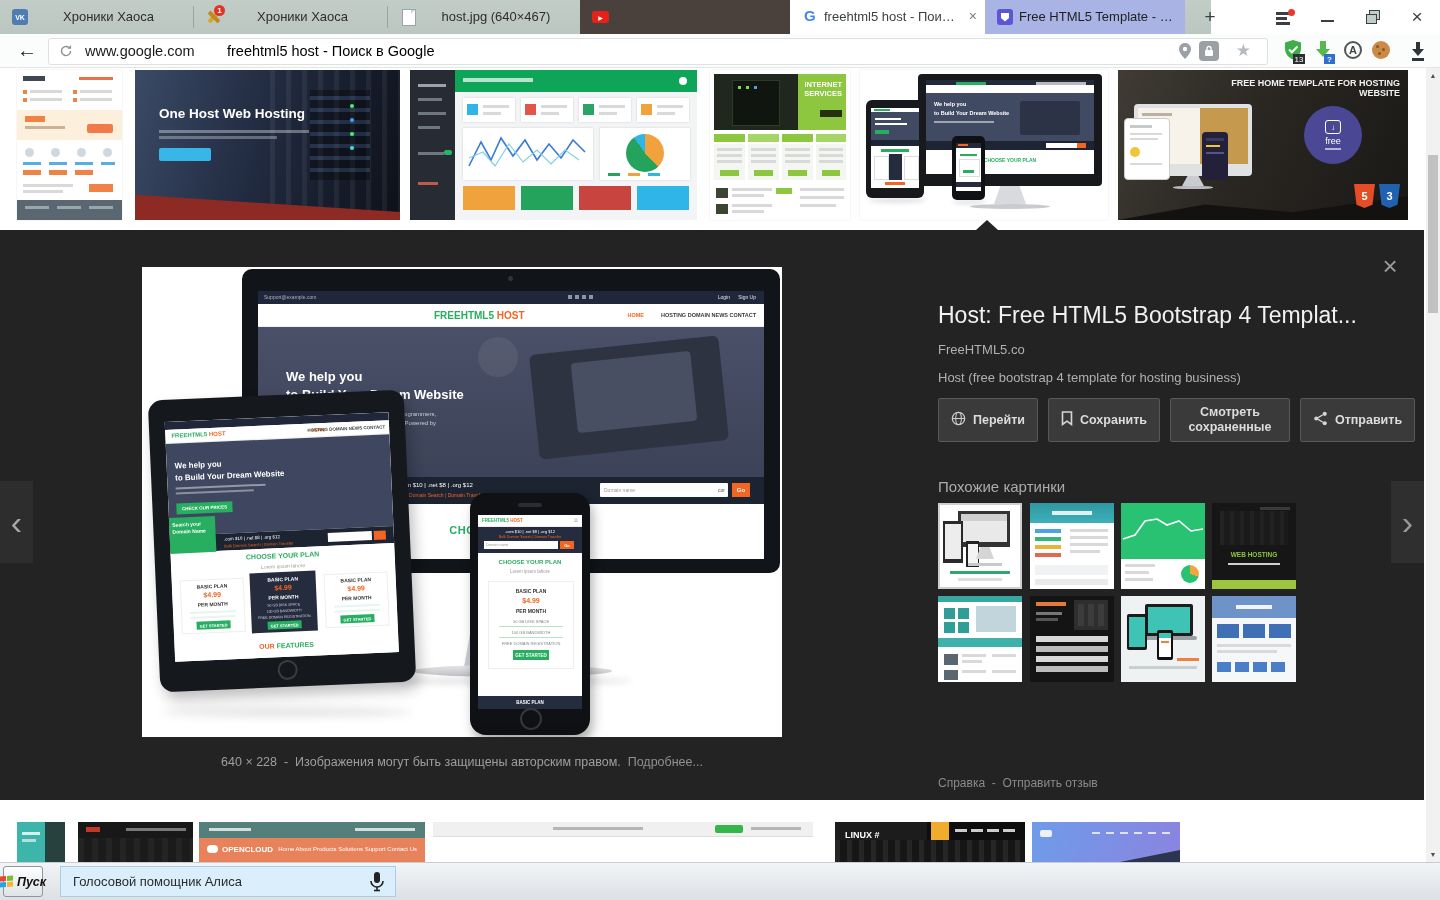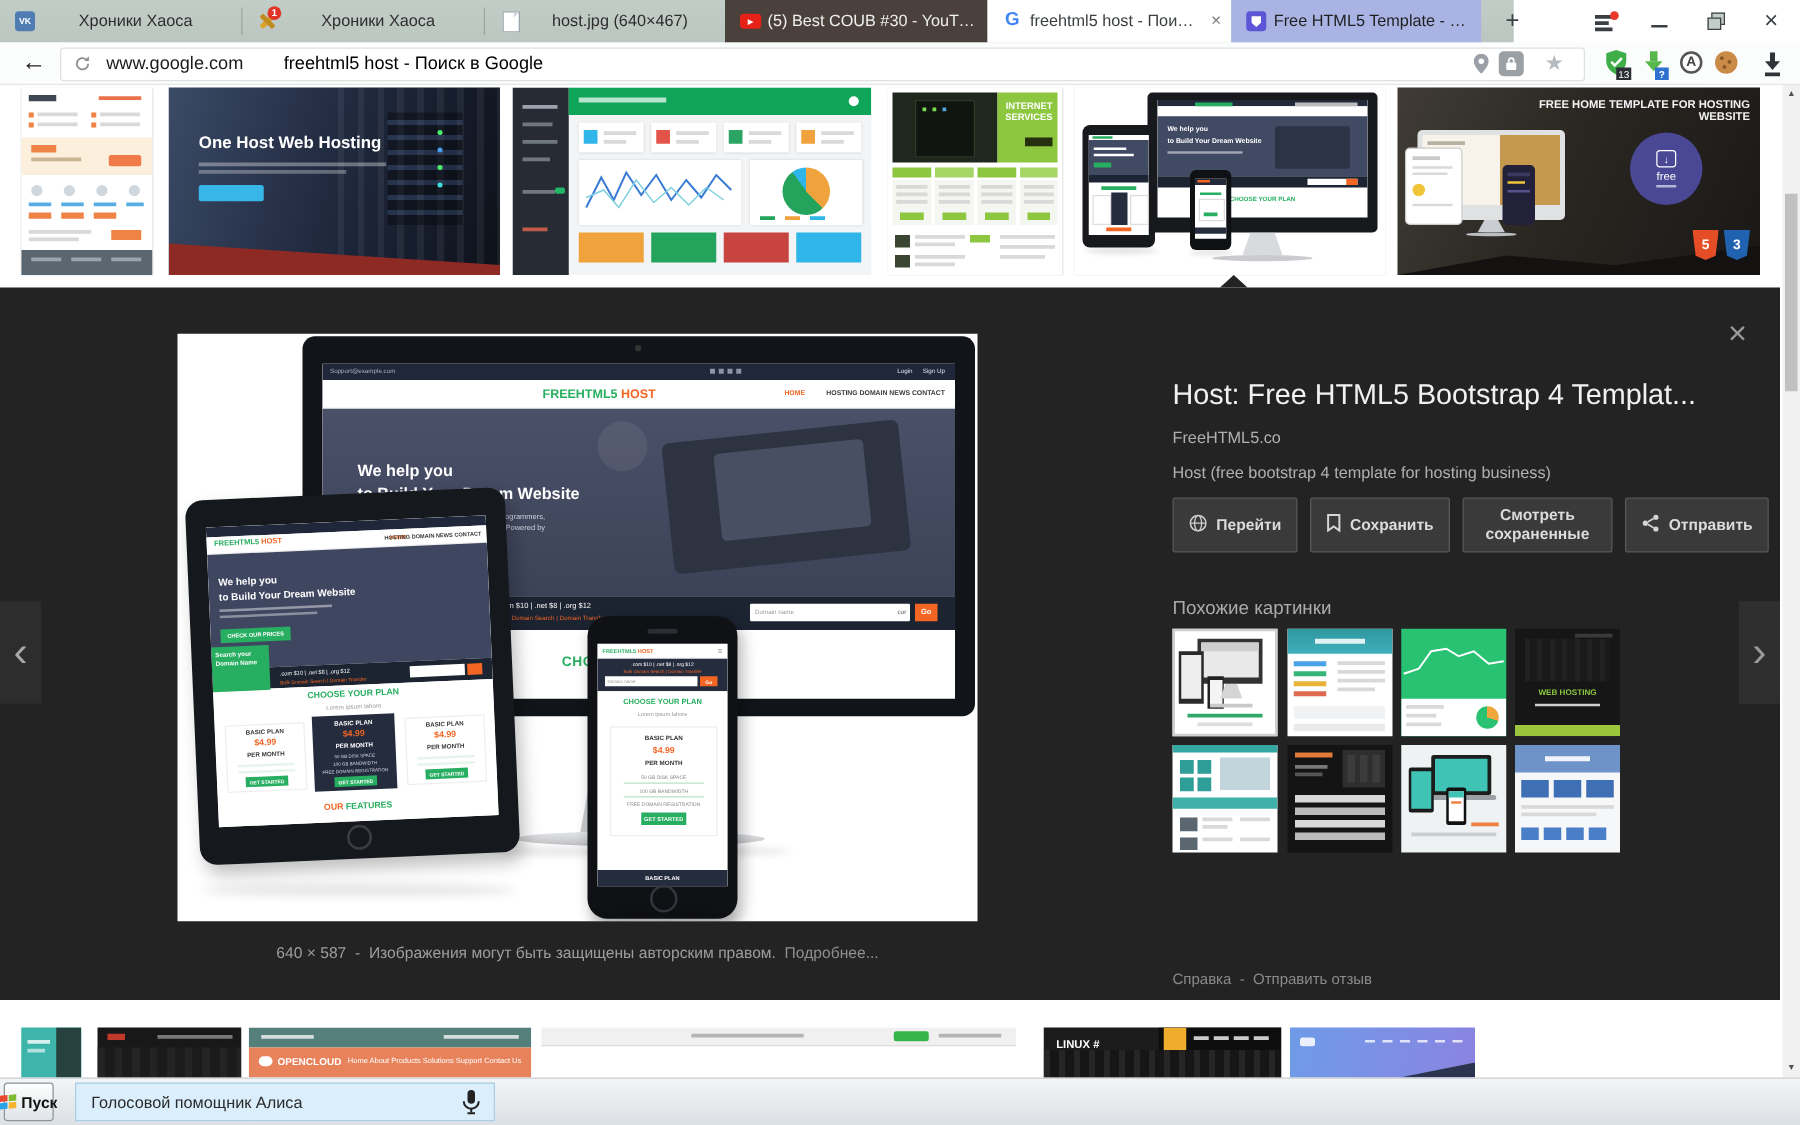--- a/index.html
+++ b/index.html
@@ -50,21 +50,20 @@
     </div>
     <div class="tabsep" style="left:387px;"></div>
     <div class="tab" style="left:388px;width:192px;">
       <div class="a" style="left:14px;top:9px;width:12px;height:15px;background:#fff;border:1px solid #9aa3a9;">
         <div class="a" style="right:0;top:0;border-left:4px solid #cfd6da;border-bottom:4px solid transparent;"></div>
       </div>
       <span class="ttl ellip">host.jpg (640×467)</span>
     </div>
     <div class="tab" style="left:580px;width:210px;background:#4a403c;color:#efefef;">
       <div class="a fc" style="left:12px;top:11px;width:17px;height:12px;background:#e62117;border-radius:3px;color:#fff;font-size:6px;">▶</div>
-      <span class="ttl ellip">(5) Best COUB #30 - YouTub</span>
     </div>
     <div class="tab" style="left:790px;width:195px;background:#ffffff;color:#3c4043;">
       <span class="a" style="left:14px;top:7px;font-size:15px;font-weight:bold;color:#4285f4;">G</span>
       <span class="ttl ellip" style="right:26px;">freehtml5 host - Поиск в</span>
       <span class="a" style="right:8px;top:8px;font-size:14px;color:#7a7a7a;">×</span>
     </div>
     <div class="tab" style="left:985px;width:200px;background:#a9b4e4;color:#1f1f1f;">
       <div class="a fc" style="left:12px;top:9px;width:16px;height:16px;background:#5c55d6;border-radius:3px;">
         <div style="width:8px;height:9px;background:#fff;clip-path:polygon(0 0,100% 0,100% 60%,50% 100%,0 60%);"></div>
       </div>
@@ -528,21 +527,21 @@
             <span class="a nw" style="left:0;right:0;top:4px;text-align:center;font-size:4.5px;font-weight:bold;color:#fff;">BASIC PLAN</span>
           </div>
         </div>
         <div class="a" style="left:50px;bottom:5px;width:18px;height:18px;border:2px solid #34383e;border-radius:50%;"></div>
       </div>
       <div class="a" style="left:20px;top:440px;width:250px;height:10px;background:rgba(0,0,0,0.10);border-radius:50%;filter:blur(4px);"></div>
       <div class="a" style="left:330px;top:462px;width:120px;height:8px;background:rgba(0,0,0,0.12);border-radius:50%;filter:blur(3px);"></div>
     </div>
 
     <div class="a nw" style="left:142px;top:525px;width:640px;text-align:center;font-size:12.5px;color:#9e9e9e;">
-      <span>640 × 587</span>&nbsp;
+      <span>640 × 228</span>&nbsp;
       <span>-</span>&nbsp;
       <span>Изображения могут быть защищены авторским правом.</span>&nbsp;
       <span style="color:#8f8f8f;">Подробнее...</span>
     </div>
 
     <div class="a ellip" style="left:938px;top:72px;width:428px;font-size:23px;color:#f1f1f1;">Host: Free HTML5 Bootstrap 4 Templat...</div>
     <div class="a nw" style="left:938px;top:112px;font-size:13px;color:#b0b0b0;">FreeHTML5.co</div>
     <div class="a nw" style="left:938px;top:140px;font-size:13px;color:#b0b0b0;">Host (free bootstrap 4 template for hosting business)</div>
 
     <div class="a fl" style="left:938px;top:168px;gap:10px;">
@@ -729,21 +728,21 @@
     <div class="a" style="right:0;bottom:0;width:60px;height:12px;background:#2c3550;clip-path:polygon(0 100%,100% 0,100% 100%);"></div>
   </div>
 
   <div id="sbar" class="a">
     <div class="a" style="left:0;top:4px;width:14px;text-align:center;font-size:7px;color:#505050;">▲</div>
     <div class="a" style="left:2px;top:87px;width:10px;height:158px;background:#c1c1c1;"></div>
     <div class="a" style="left:0;bottom:4px;width:14px;text-align:center;font-size:7px;color:#505050;">▼</div>
   </div>
 
   <div id="taskbar" class="a">
-    <div class="a fl" style="left:3px;top:3px;width:40px;height:31px;border:1px solid #8d959c;border-radius:3px;background:linear-gradient(#fefefe,#dfe4e8);box-sizing:border-box;justify-content:center;gap:4px;">
+    <div class="a fl" style="left:3px;top:3px;width:40px;height:31px;border:1px solid #8d959c;border-radius:3px;background:linear-gradient(#fefefe,#dfe4e8);box-sizing:border-box;justify-content:center;gap:4px;font-style:italic;">
       <div style="display:grid;grid-template-columns:6px 6px;grid-template-rows:5px 5px;gap:1px;transform:skewY(-5deg);">
         <div style="background:#e8482e;"></div>
           <div style="background:#7dbb2f;"></div>
           <div style="background:#29a3e8;"></div>
           <div style="background:#f5b52e;"></div>
       </div>
       <span style="font-size:12.5px;font-weight:bold;color:#111;">Пуск</span>
     </div>
     <div class="a" style="left:60px;top:3px;width:336px;height:31px;background:#daeefb;border:1px solid #aacfe4;box-sizing:border-box;">
       <span class="a nw" style="left:12px;top:7px;font-size:13px;color:#2a2a2a;">Голосовой помощник Алиса</span>

